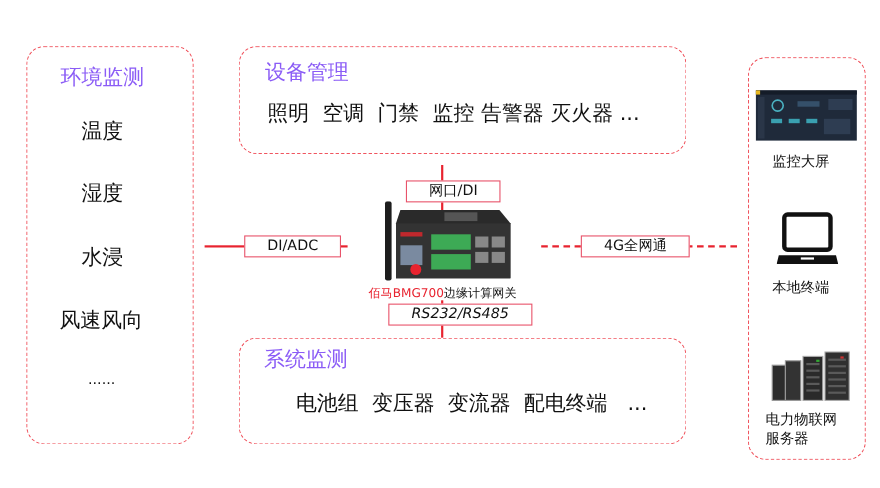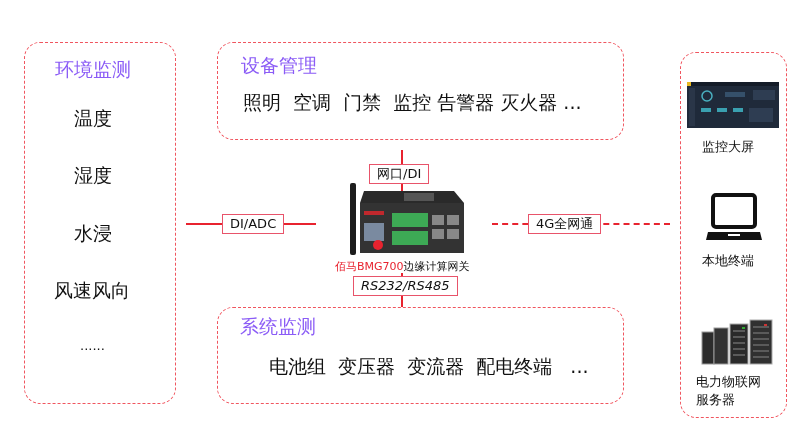--- a/index.html
+++ b/index.html
@@ -4,21 +4,21 @@
 <style>
   html, body { margin:0; padding:0; background:#ffffff; }
   body { width:800px; height:444px; position:relative; overflow:hidden;
          font-family:"DejaVu Sans","Liberation Sans",sans-serif; color:#111; }
   .box { position:absolute; border:1.3px dashed #f0555f; border-radius:16px; box-sizing:border-box; }
   .title-red { color:#8b5cf6; font-size:19px; position:absolute; }
   .item { position:absolute; font-size:19px; color:#111; white-space:nowrap; }
   .line-solid { position:absolute; background:#e8232f; }
   .line-dash { position:absolute; height:0; border-top:2.5px dashed #e8232f; }
   .tag { position:absolute; background:#fff; border:1.5px solid #e8536a; font-size:13px; color:#111;
-         padding:1px 7px; white-space:nowrap; line-height:16px; }
+         padding:1px 20px; white-space:nowrap; line-height:16px; }
   .caption { position:absolute; font-size:13px; color:#111; white-space:nowrap; text-align:left; }
   .device-label { position:absolute; font-size:11px; white-space:nowrap; }
   .device-label .red { color:#e8232f; }
 </style>
 </head>
 <body>
 
 <div class="box" style="left:24px;top:42px;width:152px;height:362px;">
 </div>
 <div class="title-red" style="left:55px;top:57px;">环境监测</div>

